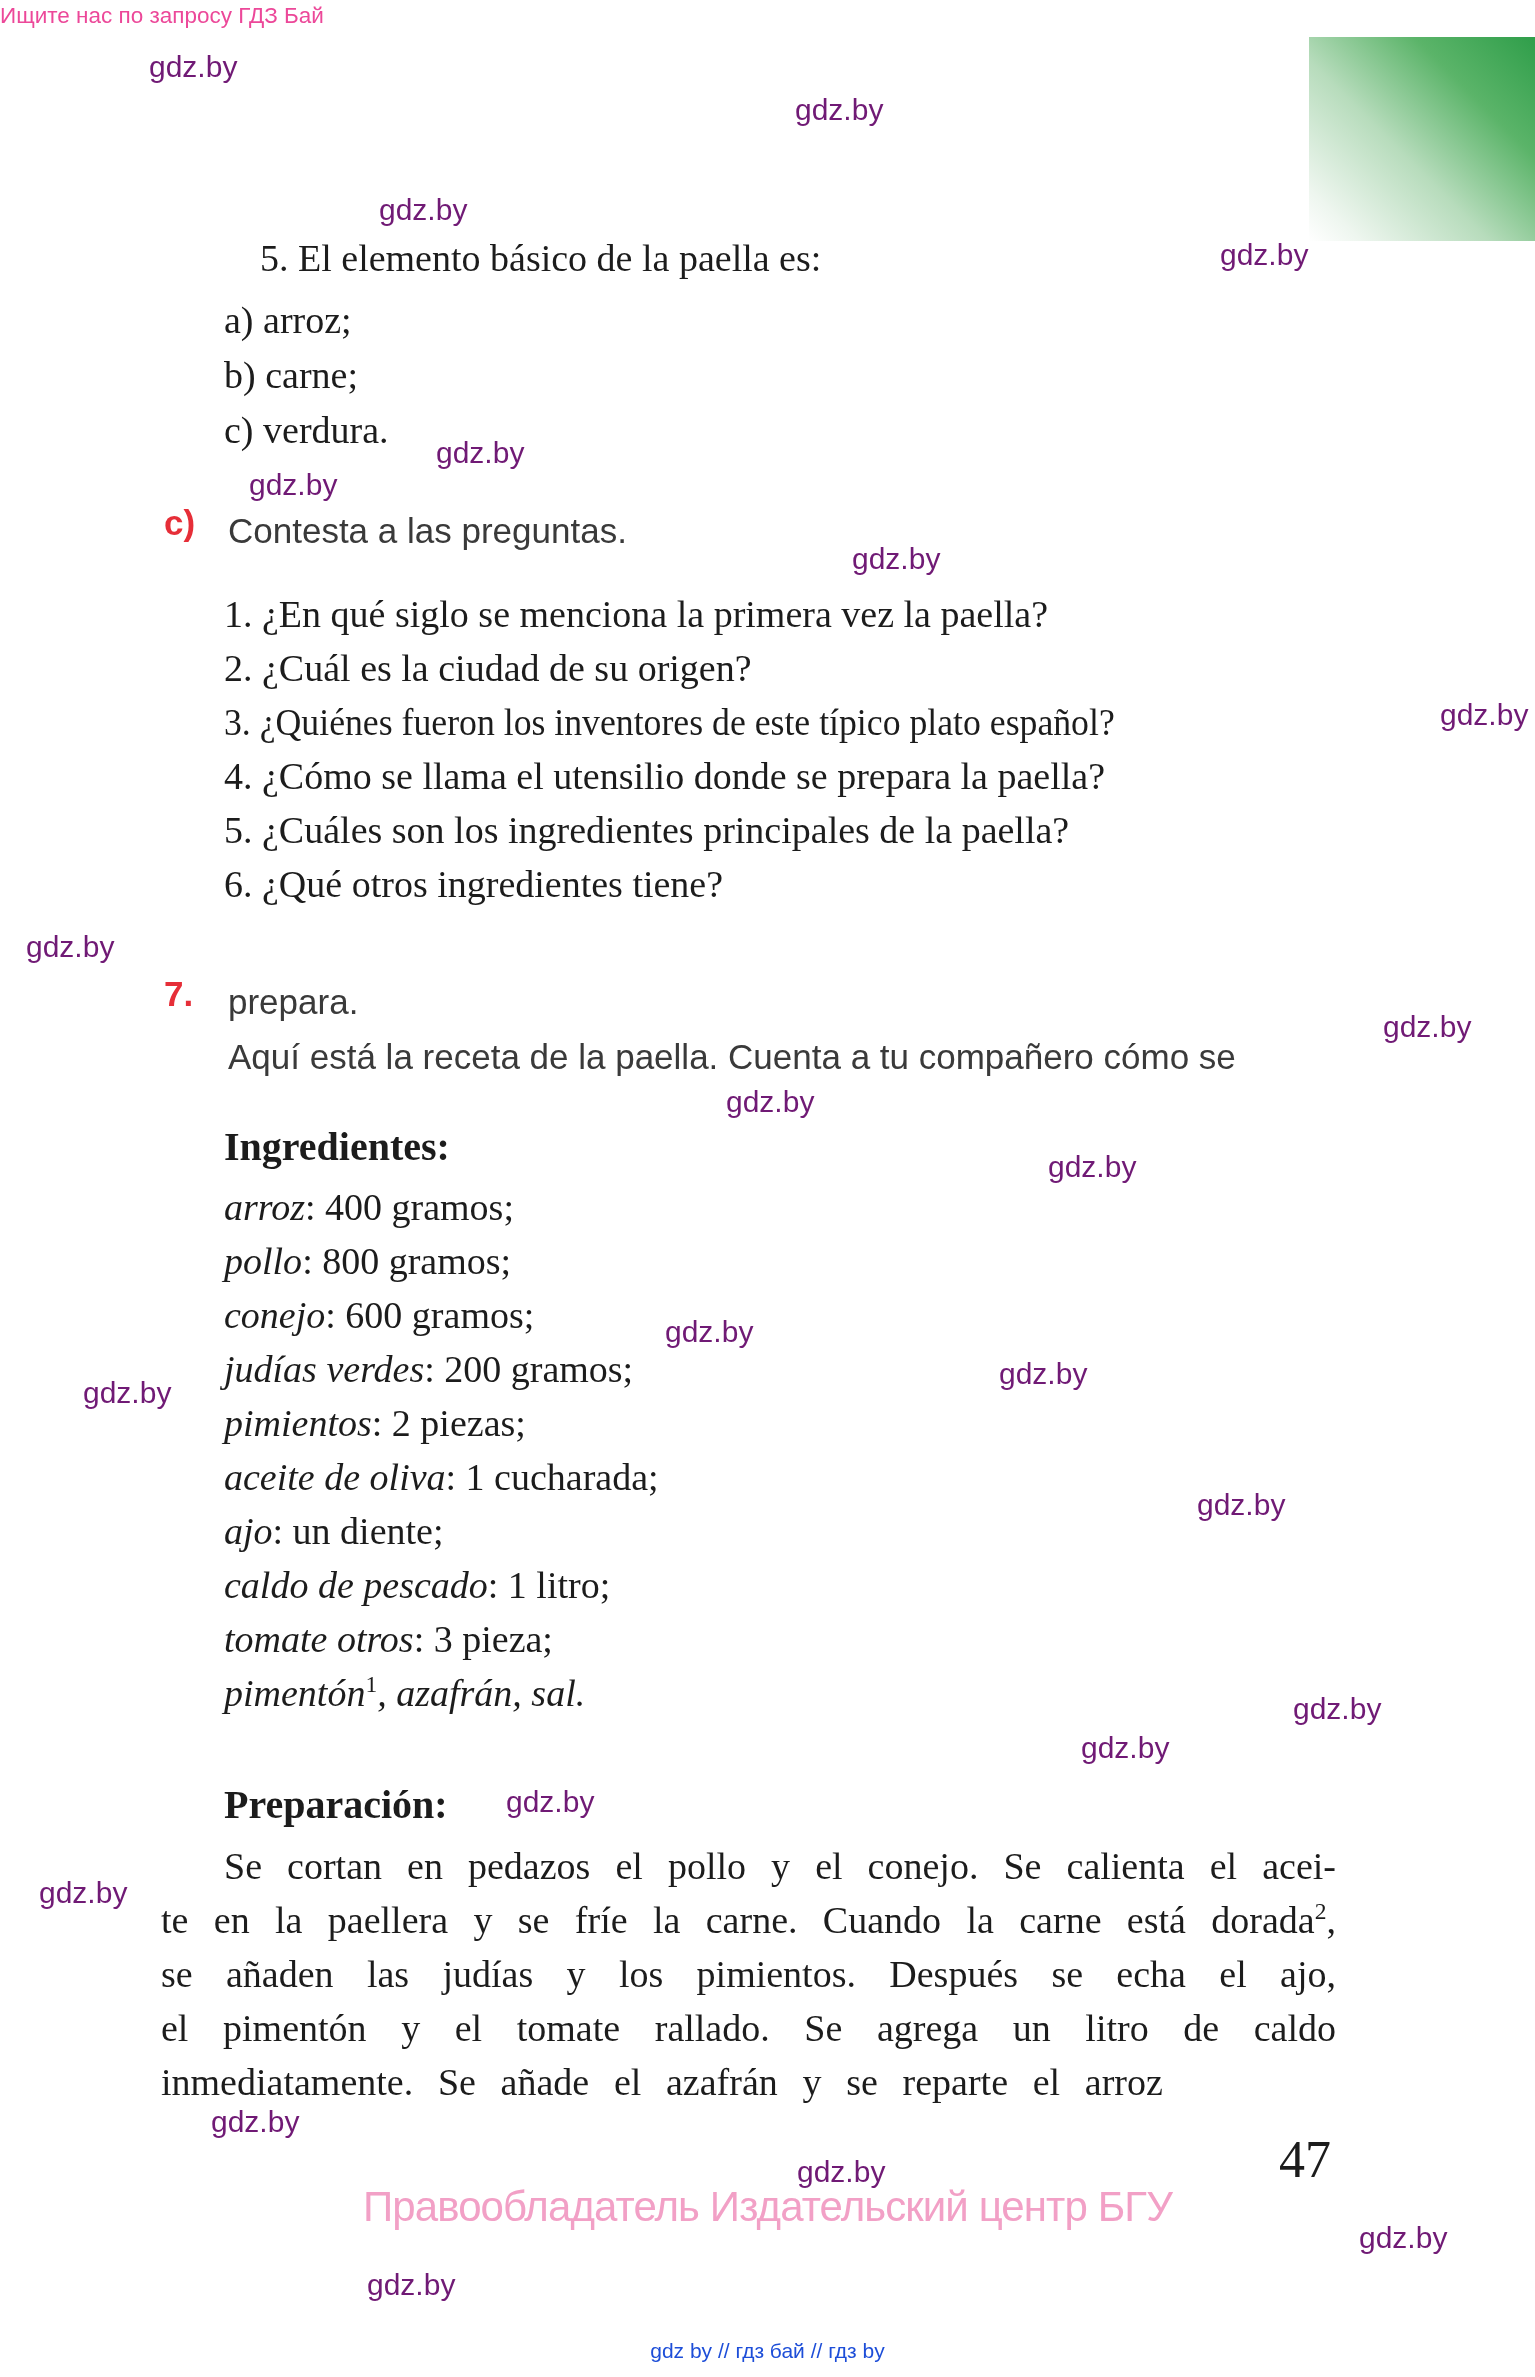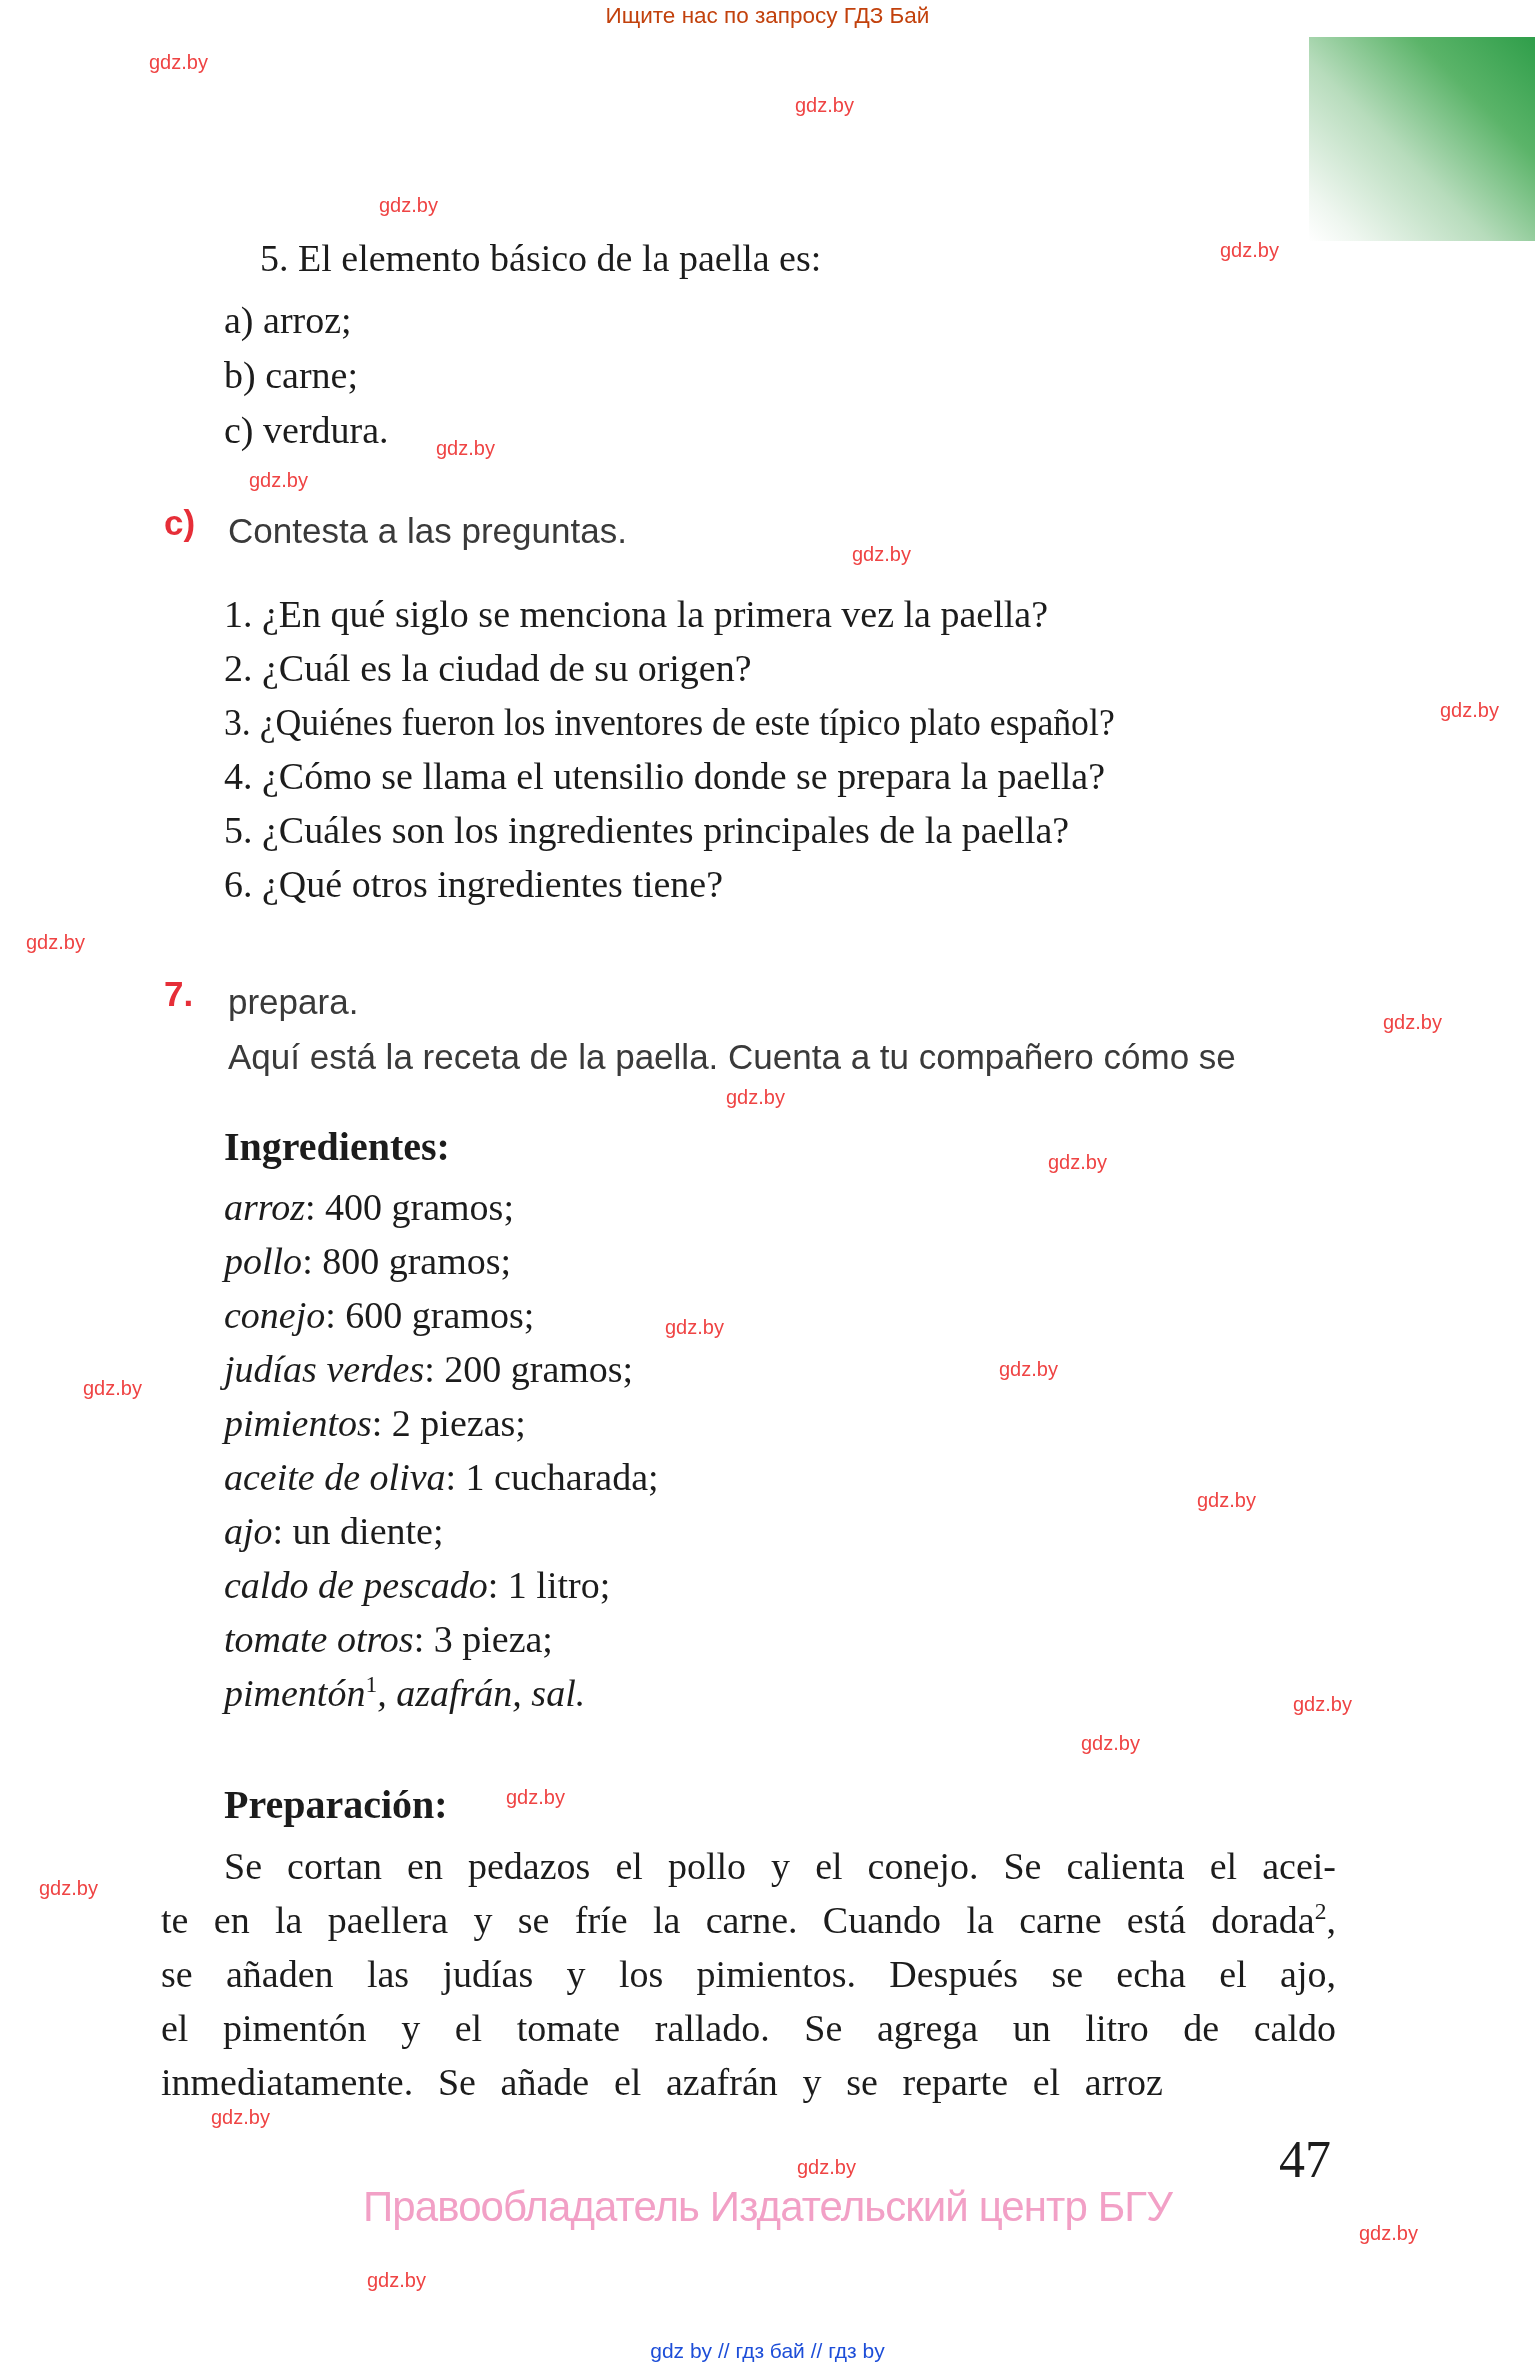--- a/index.html
+++ b/index.html
@@ -4,26 +4,26 @@
 <style>
   html,body{margin:0;padding:0;}
   body{
     width:1535px;height:2377px;position:relative;background:#ffffff;
     font-family:"Liberation Serif",serif;color:#1c1c1c;overflow:hidden;
   }
   .abs{position:absolute;}
   
   .wm{
     position:absolute;font-family:"Liberation Sans",sans-serif;
-    font-size:20px;color:#ef4444;white-space:nowrap;line-height:1;
+    font-size:30px;color:#701a75;white-space:nowrap;line-height:1;
   }
   
   .promo{
-    position:absolute;top:4.3px;left:0;right:0;text-align:center;
-    font-family:"Liberation Sans",sans-serif;font-size:22.5px;color:#c2410c;
+    position:absolute;top:4.3px;left:0;right:0;text-align:left;
+    font-family:"Liberation Sans",sans-serif;font-size:22.5px;color:#ec4899;
     line-height:1.1;
   }
   
   .green-box{
     position:absolute;left:1309px;top:37px;width:226px;height:204px;
     background:linear-gradient(45deg,#ffffff 0%,#eef6ef 12%,#b7dcbc 42%,#5bb469 72%,#2f9e4a 100%);
   }
   
   .serif{font-family:"Liberation Serif",serif;font-size:38px;color:#1c1c1c;white-space:nowrap;}
   .lines62 div{line-height:54px;height:54px;}

